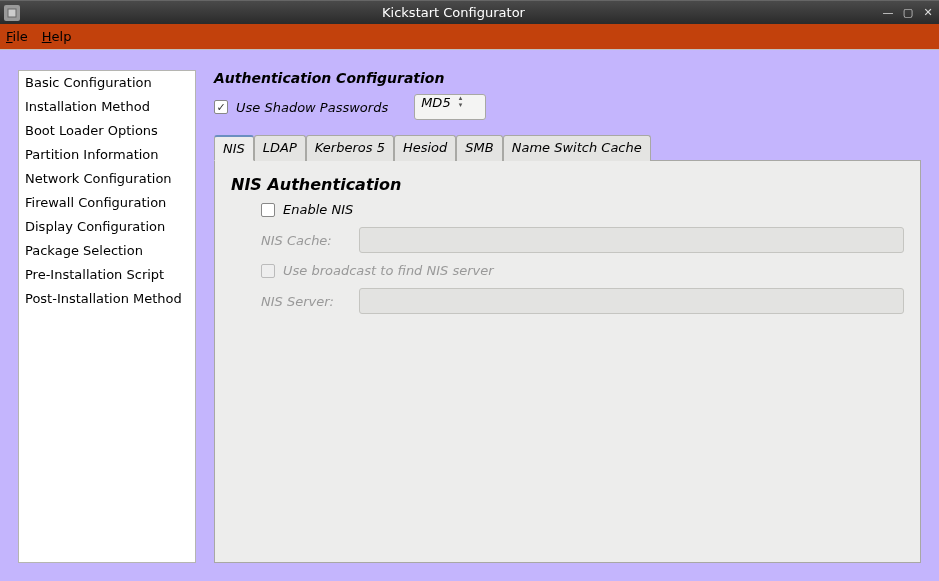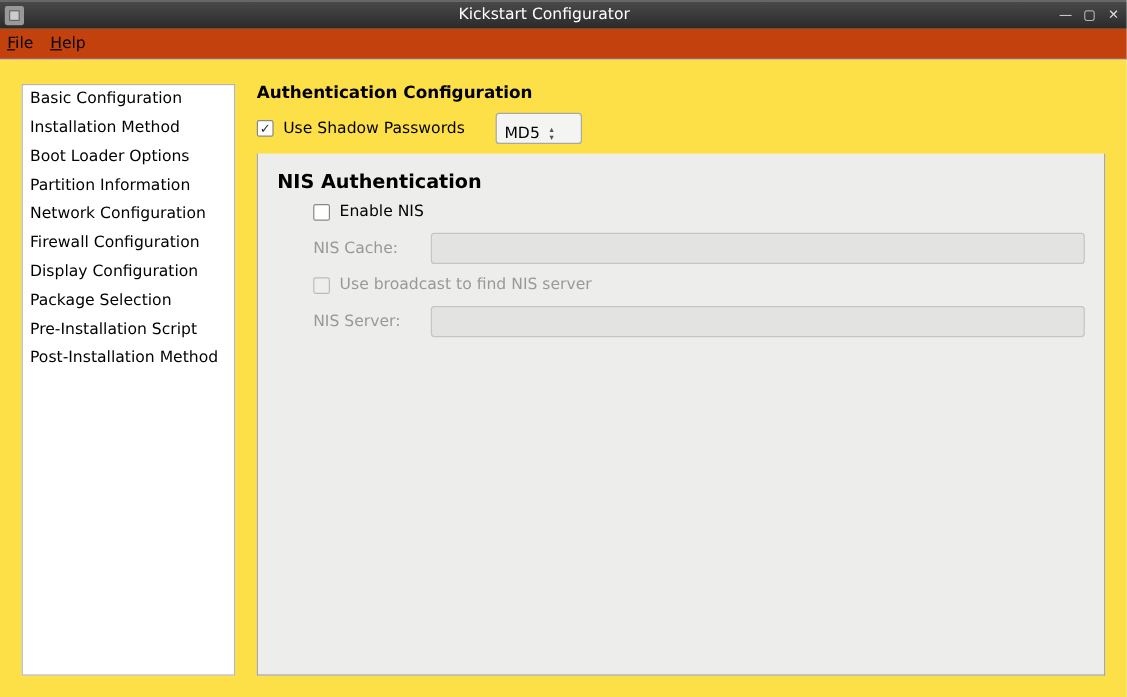--- a/index.html
+++ b/index.html
@@ -48,41 +48,42 @@
     padding: 0 6px;
     gap: 14px;
   }
   .menubar .menu-item { cursor: pointer; }
   .menubar .menu-item .ul { text-decoration: underline; }
   .content {
     display: flex;
     padding: 20px 18px 18px 18px;
     gap: 18px;
     height: calc(100% - 50px);
-    background: #fde047;
+    background: #c4b5fd;
   }
   .sidebar {
     width: 178px;
     background: #fff;
     border: 1px solid #b5b5b1;
     overflow: auto;
   }
   .sidebar .item {
     padding: 3px 6px;
     cursor: pointer;
     line-height: 18px;
   }
   .sidebar .item.selected {
     background: #7da7d9;
     color: #fff;
   }
   .main {
     flex: 1;
     display: flex;
     flex-direction: column;
+    font-style: italic;
   }
   .main h2 {
     margin: 0 0 8px 0;
     font-size: 14px;
     font-weight: bold;
   }
   .row {
     display: flex;
     align-items: center;
     gap: 8px;
@@ -100,21 +101,21 @@
     cursor: pointer;
     border-radius: 2px;
   }
   .checkbox.disabled { border-color: #bbb; color: #bbb; cursor: default; background:#eee;}
   .select {
     border: 1px solid #a8a8a4;
     background: #f4f4f3;
     height: 26px;
     padding: 0 6px;
     display: inline-flex;
-    align-items: flex-end;
+    align-items: flex-start;
     gap: 8px;
     border-radius: 3px;
     cursor: pointer;
     min-width: 72px;
   }
   .select .spin {
     display: flex; flex-direction: column; font-size: 7px; line-height: 7px; color:#555;
   }
   .tabs {
     display: flex;
@@ -209,20 +210,28 @@
       <span class="select">
         <span>MD5</span>
         <span class="spin">
             <span>▴</span>
             <span>▾</span>
           </span>
       </span>
     </div>
 
 
+    <div class="tabs" id="tabs">
+        <div class="tab active">NIS</div>
+        <div class="tab">LDAP</div>
+        <div class="tab">Kerberos 5</div>
+        <div class="tab">Hesiod</div>
+        <div class="tab">SMB</div>
+        <div class="tab">Name Switch Cache</div>
+      </div>
 
     <div class="tabpane">
       <h3>NIS Authentication</h3>
       <div class="formgrid" style="padding-left:14px;">
         <div class="row">
           <span class="checkbox"></span>
           <span>Enable NIS</span>
         </div>
         <div class="row">
           <span class="field-label label-disabled">NIS Cache:</span>

